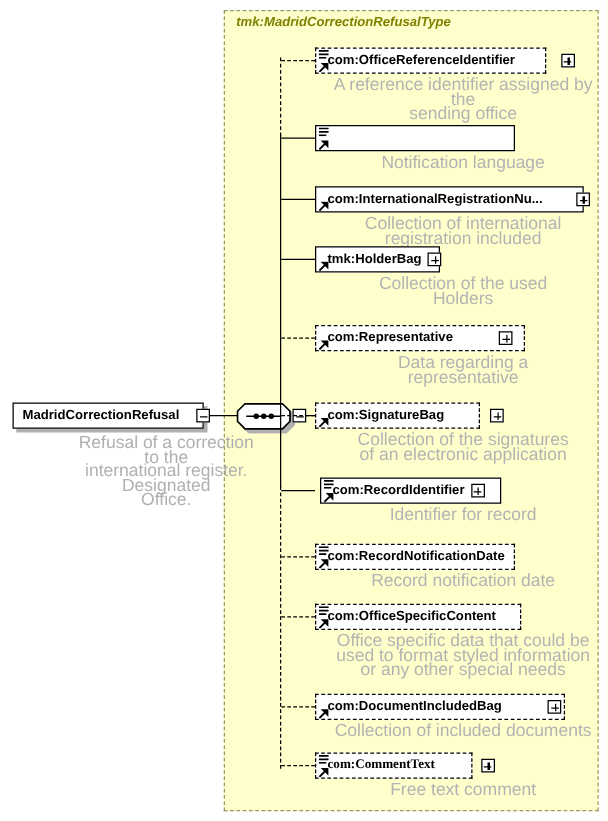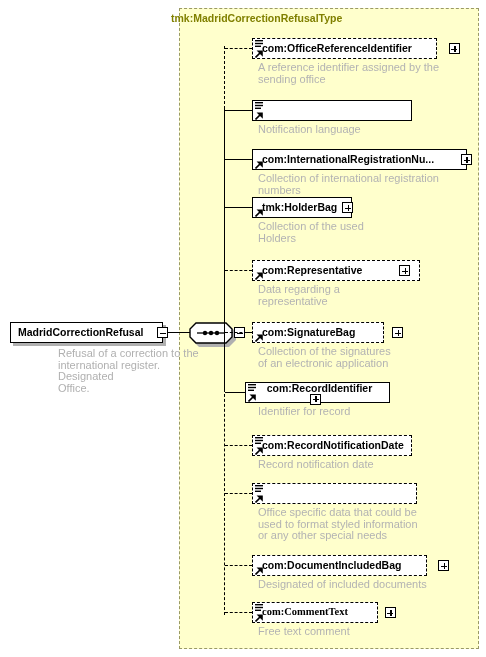--- a/index.html
+++ b/index.html
@@ -89,25 +89,26 @@
   
   .expander.edge{
     position:absolute;
     margin:0;
     background:#ffffff;
   }
 
   
   .doc{
     position:absolute;
-    font-size:11px;
+    font-size:14px;
     color:#b3b3b3;
     line-height:11.5px;
     white-space:pre-line;
     letter-spacing:0px;
+    text-align:center;
   }
   .doc.root-doc{color:#b0b0b0;margin-left:47px;}
 
   
   .line{position:absolute;background:transparent;}
   .hline-solid{border-top:1.3px solid #000;}
   .hline-dashed{border-top:1.3px dashed #000;}
   .vline-solid{border-left:1.3px solid #000;}
   .vline-dashed{border-left:1.3px dashed #000;}
 
@@ -123,21 +124,21 @@
     clip-path:polygon(7px 0,37px 0,44px 7px,44px 15px,37px 22px,7px 22px,0 15px,0 7px);
   }
   .seq svg{position:absolute;left:0;top:0;}
 </style>
 </head>
 <body>
 
 <div id="canvas">
 
   <div class="type-box" style="left:179px;top:8px;width:300px;height:641px;"></div>
-  <div class="type-title" style="left:171px;top:12px;">tmk:MadridCorrectionRefusalType</div>
+  <div class="type-title" style="left:189px;top:12px;font-style:italic;">tmk:MadridCorrectionRefusalType</div>
 
   <div class="node-shadow" style="left:13px;top:325px;width:153px;height:21px;"></div>
   <div class="node solid root" style="left:10px;top:322px;width:153px;">
     <span class="node-label">MadridCorrectionRefusal</span>
     <span class="expander edge" style="right:-6px;top:4px;"></span>
   </div>
   <div class="doc root-doc" style="left:11px;top:348px;width:150px;">Refusal of a correction to the
 international register. Designated
 Office.</div>
 
@@ -195,21 +196,21 @@
       <div class="doc" style="left: 258px; top: 124px; width: 225px;">Notification language</div>
       <div class="line hline-solid" style="left: 225px; top: 159px; width: 27px;"></div>
       <div class="node-shadow" style="left: 255px; top: 152px; width: 215px; height: 21px;"></div>
       <div class="node solid" style="left: 252px; top: 149px; width: 215px; gap: 22px;">
         <svg class="arrow-glyph" viewBox="0 0 8 8">
           <path d="M0.5 7.5 L6.5 1.5 M3.5 1.2 L7 1.2 L7 4.7 Z" stroke="#000" stroke-width="1.6" fill="#000"></path>
         </svg>
         <span class="node-label">com:InternationalRegistrationNu...</span>
         <span class="expander plus"></span>
       </div>
-      <div class="doc" style="left: 258px; top: 173px; width: 225px;">Collection of international registration numbers</div>
+      <div class="doc" style="left: 258px; top: 173px; width: 225px;">Collection of international registration included</div>
       <div class="line hline-solid" style="left: 225px; top: 207px; width: 27px;"></div>
       <div class="node-shadow" style="left: 255px; top: 200px; width: 100px; height: 21px;"></div>
       <div class="node solid" style="left: 252px; top: 197px; width: 100px;">
         <svg class="arrow-glyph" viewBox="0 0 8 8">
           <path d="M0.5 7.5 L6.5 1.5 M3.5 1.2 L7 1.2 L7 4.7 Z" stroke="#000" stroke-width="1.6" fill="#000"></path>
         </svg>
         <span class="node-label">tmk:HolderBag</span>
         <span class="expander plus"></span>
       </div>
       <div class="doc" style="left: 258px; top: 221px; width: 225px;">Collection of the used
@@ -231,21 +232,21 @@
         <svg class="arrow-glyph" viewBox="0 0 8 8">
           <path d="M0.5 7.5 L6.5 1.5 M3.5 1.2 L7 1.2 L7 4.7 Z" stroke="#000" stroke-width="1.6" fill="#000"></path>
         </svg>
         <span class="node-label">com:SignatureBag</span>
         <span class="expander plus"></span>
       </div>
       <div class="doc" style="left: 258px; top: 346px; width: 225px;">Collection of the signatures
 of an electronic application</div>
       <div class="line hline-solid" style="left: 225px; top: 392px; width: 27px;"></div>
       <div class="node-shadow" style="left: 255px; top: 385px; width: 145px; height: 21px;"></div>
-      <div class="node solid" style="left: 245px; top: 382px; width: 145px; flex-direction: column;">
+      <div class="node solid" style="left: 256px; top: 382px; width: 145px;">
         <svg class="attr-glyph" viewBox="0 0 8 7">
           <rect x="0" y="0" width="8" height="1.4" fill="#000"></rect>
           <rect x="0" y="2.8" width="8" height="1.4" fill="#000"></rect>
           <rect x="0" y="5.6" width="6" height="1.4" fill="#000"></rect>
         </svg>
         <svg class="arrow-glyph" viewBox="0 0 8 8">
           <path d="M0.5 7.5 L6.5 1.5 M3.5 1.2 L7 1.2 L7 4.7 Z" stroke="#000" stroke-width="1.6" fill="#000"></path>
         </svg>
         <span class="node-label">com:RecordIdentifier</span>
         <span class="expander plus"></span>
@@ -269,34 +270,35 @@
       <div class="node-shadow" style="left: 255px; top: 486px; width: 165px; height: 21px;"></div>
       <div class="node dashed" style="left: 252px; top: 483px; width: 165px;">
         <svg class="attr-glyph" viewBox="0 0 8 7">
           <rect x="0" y="0" width="8" height="1.4" fill="#000"></rect>
           <rect x="0" y="2.8" width="8" height="1.4" fill="#000"></rect>
           <rect x="0" y="5.6" width="6" height="1.4" fill="#000"></rect>
         </svg>
         <svg class="arrow-glyph" viewBox="0 0 8 8">
           <path d="M0.5 7.5 L6.5 1.5 M3.5 1.2 L7 1.2 L7 4.7 Z" stroke="#000" stroke-width="1.6" fill="#000"></path>
         </svg>
+        <span class="node-label">com:OfficeSpecificContent</span>
       </div>
       <div class="doc" style="left: 258px; top: 507px; width: 225px;">Office specific data that could be
 used to format styled information
 or any other special needs</div>
       <div class="line hline-dashed" style="left: 225px; top: 565px; width: 27px;"></div>
       <div class="node-shadow" style="left: 255px; top: 558px; width: 175px; height: 21px;"></div>
-      <div class="node dashed" style="left: 252px; top: 555px; width: 175px;">
+      <div class="node dashed" style="left: 252px; top: 555px; width: 200px;">
         <svg class="arrow-glyph" viewBox="0 0 8 8">
           <path d="M0.5 7.5 L6.5 1.5 M3.5 1.2 L7 1.2 L7 4.7 Z" stroke="#000" stroke-width="1.6" fill="#000"></path>
         </svg>
         <span class="node-label">com:DocumentIncludedBag</span>
         <span class="expander plus"></span>
       </div>
-      <div class="doc" style="left: 258px; top: 579px; width: 225px;">Designated of included documents</div>
+      <div class="doc" style="left: 258px; top: 579px; width: 225px;">Collection of included documents</div>
       <div class="line hline-dashed" style="left: 225px; top: 612px; width: 27px;"></div>
       <div class="node-shadow" style="left: 255px; top: 605px; width: 126px; height: 21px;"></div>
       <div class="node dashed" style="left: 252px; top: 602px; width: 126px; font-family: Liberation Serif, serif;">
         <svg class="attr-glyph" viewBox="0 0 8 7">
           <rect x="0" y="0" width="8" height="1.4" fill="#000"></rect>
           <rect x="0" y="2.8" width="8" height="1.4" fill="#000"></rect>
           <rect x="0" y="5.6" width="6" height="1.4" fill="#000"></rect>
         </svg>
         <svg class="arrow-glyph" viewBox="0 0 8 8">
           <path d="M0.5 7.5 L6.5 1.5 M3.5 1.2 L7 1.2 L7 4.7 Z" stroke="#000" stroke-width="1.6" fill="#000"></path>

